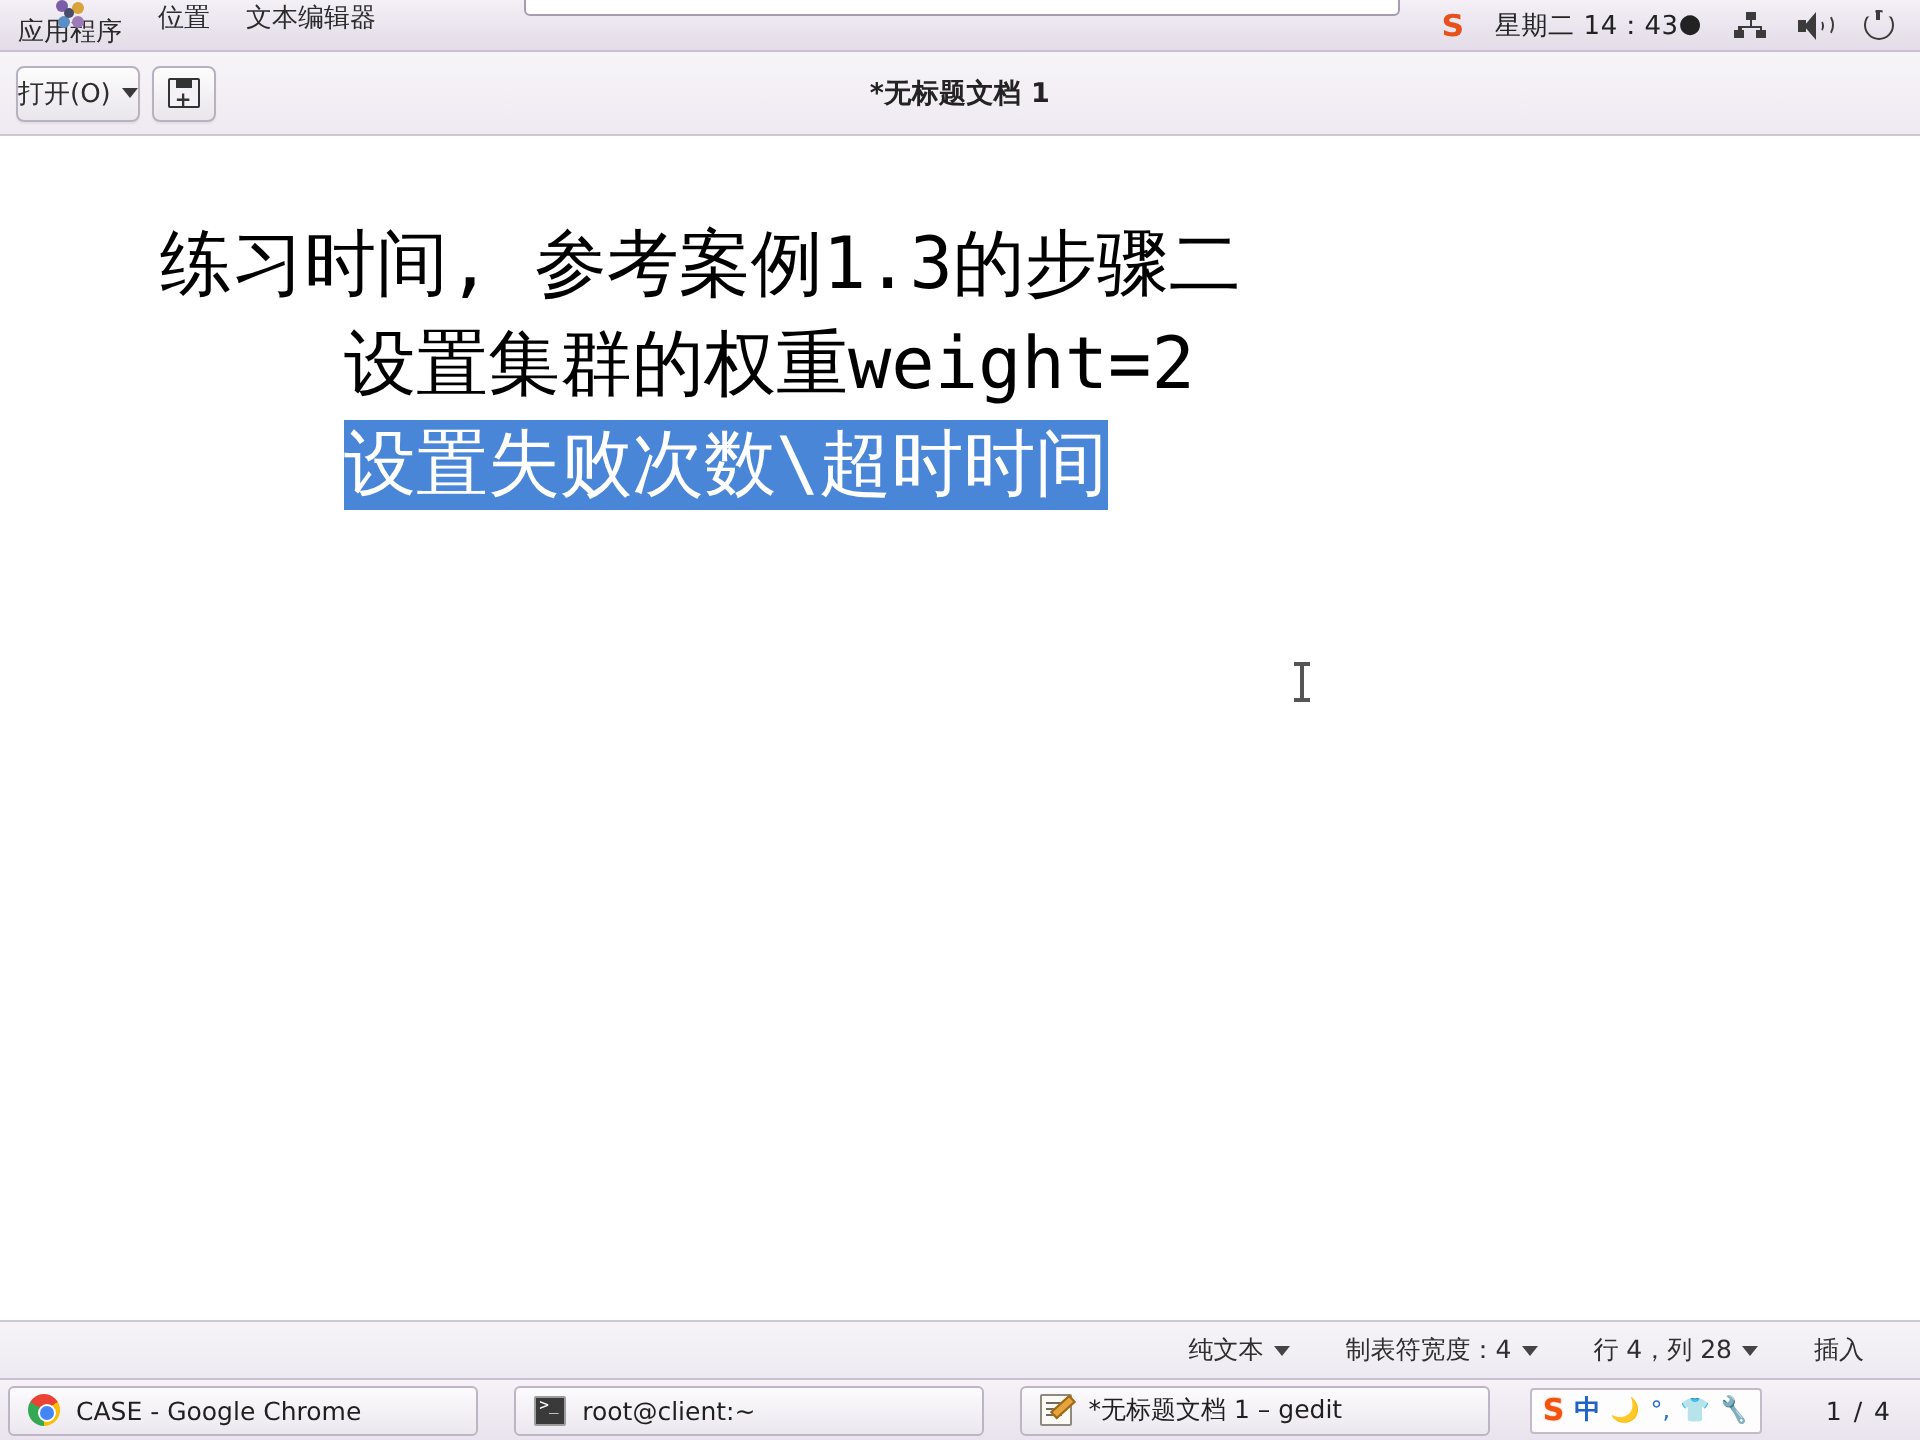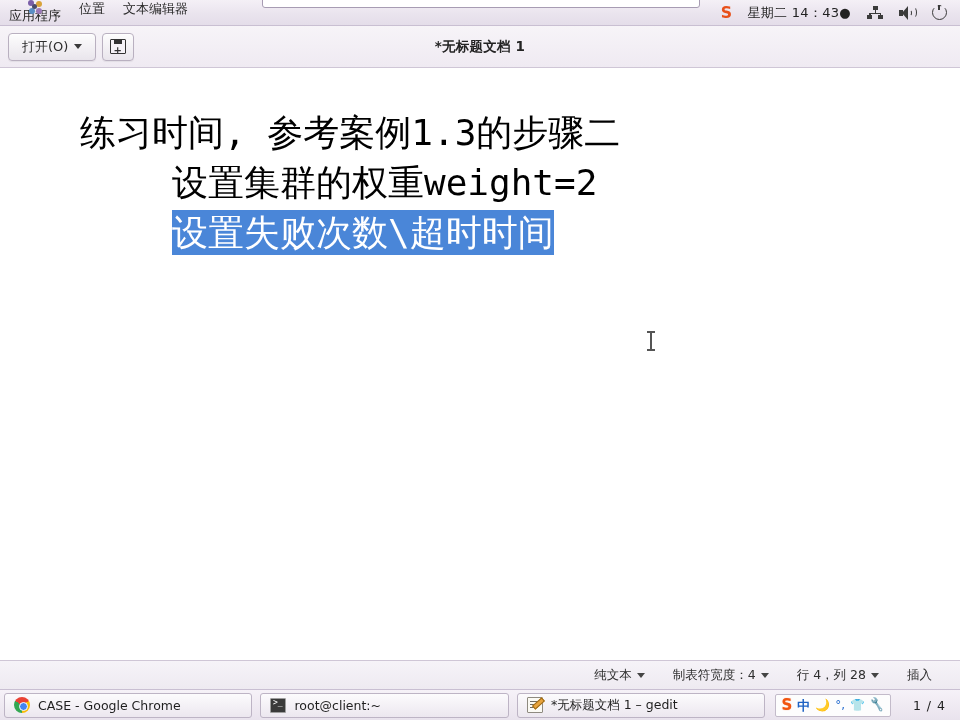--- a/index.html
+++ b/index.html
@@ -82,21 +82,21 @@
   .hb-right { margin-left: auto; display: flex; align-items: center; gap: 6px; }
   .gbtn {
     background: linear-gradient(to bottom, #fdfdfd 0%, #e9e5ec 100%);
     border: 1px solid #b9b0c0;
     border-radius: 4px;
     box-shadow: 0 1px 0 rgba(255,255,255,0.7) inset, 0 1px 1px rgba(0,0,0,0.06);
     font-size: 13px; color: #2d2d2d;
     height: 28px;
     display: flex; align-items: center; justify-content: center;
     gap: 6px;
-    padding: 0 13px;
+    padding: 0 0;
     cursor: default;
     white-space: nowrap;
   }
   .gbtn.icon-only { width: 32px; padding: 0; }
   .caret-down {
     width: 0; height: 0;
     border-left: 4px solid transparent;
     border-right: 4px solid transparent;
     border-top: 5px solid #3a3a3a;
     display: inline-block;
@@ -191,21 +191,21 @@
   }
 
   
   #taskbar {
     position: absolute; left: 0; top: 689px;
     width: 960px; height: 31px;
     background: linear-gradient(to bottom, #f6f2f8 0%, #e9e3ed 100%);
     border-top: 1px solid #c9bfd2;
     display: flex; align-items: center;
     padding: 2px 4px;
-    gap: 8px;
+    gap: 18px;
   }
   .task-btn {
     display: flex; align-items: center; gap: 8px;
     height: 25px;
     background: linear-gradient(to bottom, #fcfbfd 0%, #ece7ef 100%);
     border: 1px solid #bdb4c5;
     border-radius: 3px;
     padding: 0 9px;
     font-size: 12.5px; color: #1f1f1f;
     flex: 1 1 0;

